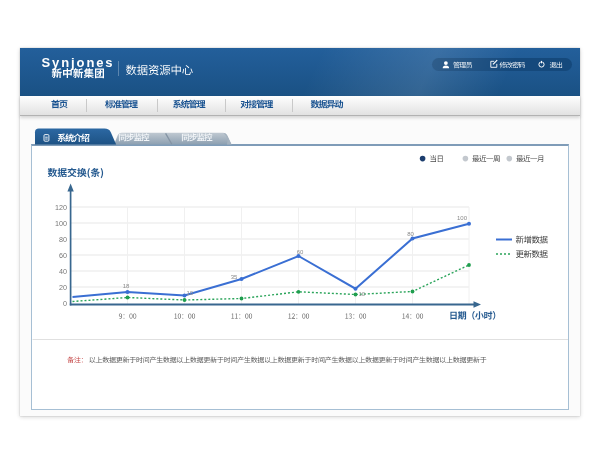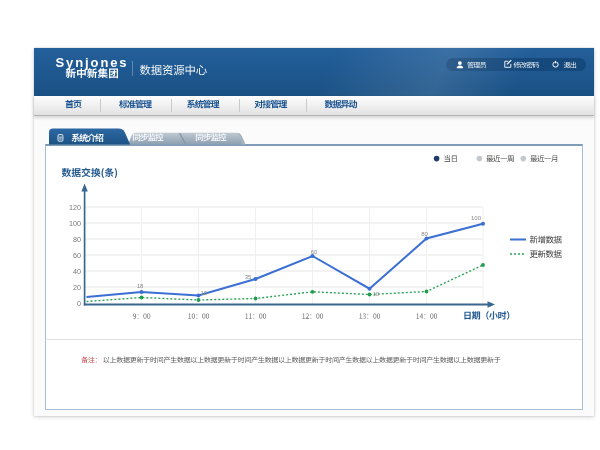--- a/index.html
+++ b/index.html
@@ -1,15 +1,15 @@
 <!DOCTYPE html>
 <html><head><meta charset="utf-8"><style>
 *{margin:0;padding:0;box-sizing:border-box}
 html,body{width:600px;height:450px;background:#fff;font-family:"Liberation Sans",sans-serif;overflow:hidden}
-.win{position:absolute;left:34px;top:48px;width:560px;height:368px;background:#4d7c0f;box-shadow:0 1px 4px rgba(0,0,0,0.18),0 0 1px rgba(0,0,0,0.25)}
+.win{position:absolute;left:20px;top:48px;width:560px;height:368px;background:#4d7c0f;box-shadow:0 1px 4px rgba(0,0,0,0.18),0 0 1px rgba(0,0,0,0.25)}
 .hdr{position:absolute;left:0;top:0;width:560px;height:48px;background:linear-gradient(#235f9b,#1a5184)}
 .hdr:after{content:"";position:absolute;left:0;top:0;width:560px;height:48px;background:linear-gradient(115deg,rgba(255,255,255,0) 52%,rgba(255,255,255,0.06) 62%,rgba(255,255,255,0.11) 72%,rgba(255,255,255,0) 86%)}
 .logo{position:absolute;left:21.5px;top:7.2px;color:#fff;font-weight:bold;font-size:13px;letter-spacing:1.9px}
 .hdiv{position:absolute;left:98px;top:13px;width:1px;height:15px;background:rgba(255,255,255,0.28)}
 .pill{position:absolute;left:412px;top:10px;width:140px;height:13px;border-radius:6.5px;background:#15497c}
 .nav{position:absolute;left:0;top:48px;width:560px;height:19.5px;background:linear-gradient(#fefefe,#e2e2e2);border-bottom:1px solid #b2b2b2;box-shadow:0 2px 3px rgba(0,0,0,0.15)}
 .nsep{position:absolute;top:3px;width:1px;height:13px;background:#c9c9c9}
 .content{position:absolute;left:0;top:68px;width:560px;height:300px;background:#fbfbfb}
 .panel{position:absolute;left:11px;top:96px;width:538px;height:266px;background:#fff;border:1px solid #a6bfd4;border-top:2px solid #7f9cb8}
 svg.ov{position:absolute;left:0;top:0;width:560px;height:368px}

